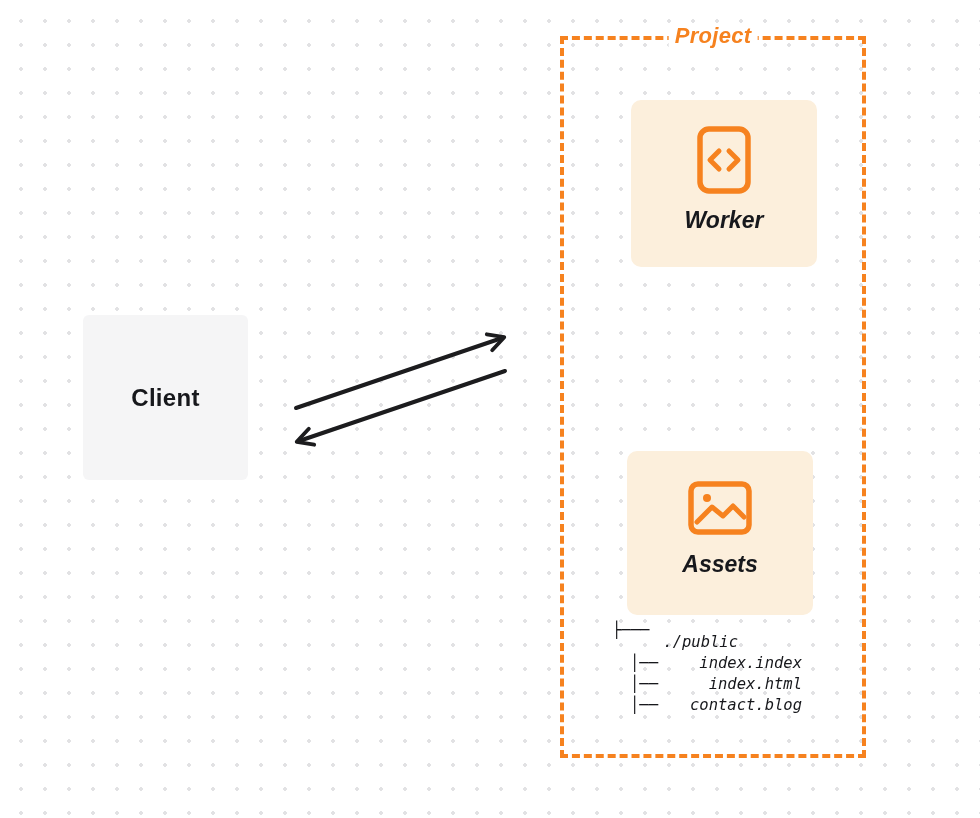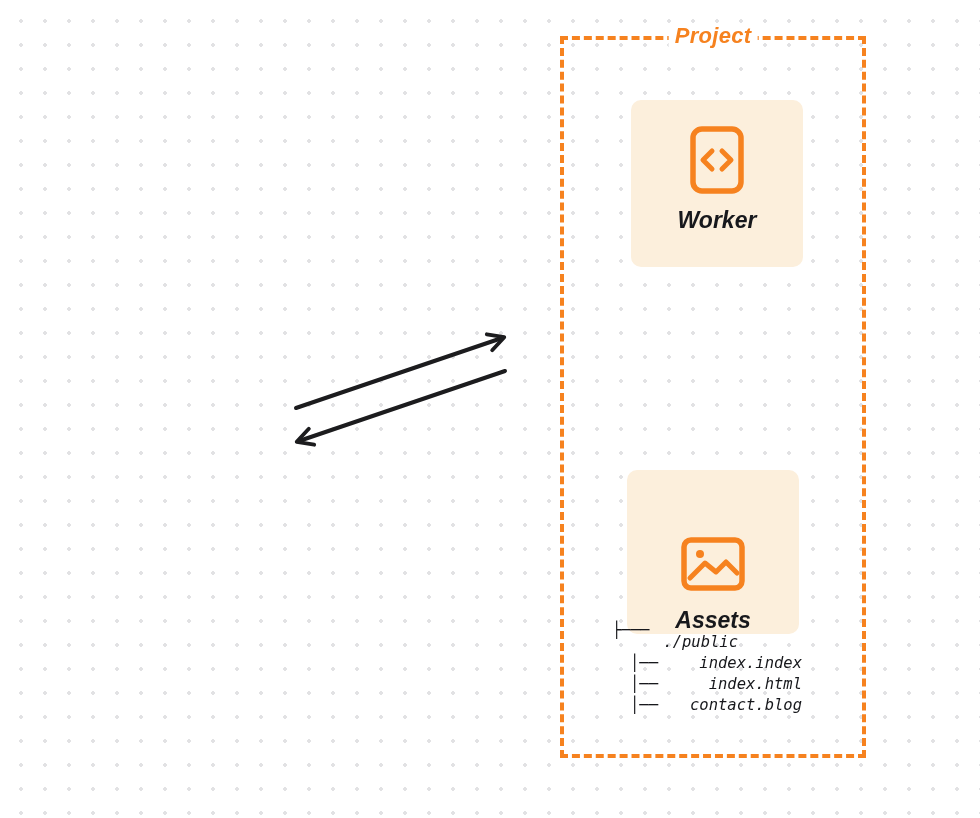--- a/index.html
+++ b/index.html
@@ -66,29 +66,29 @@
     padding: 0 6px;
     color: #f6821f;
     font-size: 22px;
     font-weight: bold;
     letter-spacing: 0.3px;
     white-space: nowrap;
   }
 
   .card {
     position: absolute;
-    width: 172px;
+    width: 186px;
     background: #fcefdc;
     border-radius: 10px;
     display: flex;
     flex-direction: column;
     align-items: center;
   }
   .card.worker { left: 67px; top: 60px; height: 167px; }
-  .card.assets { left: 63px; top: 430px; height: 164px; justify-content: flex-end; }
+  .card.assets { left: 63px; top: 411px; height: 164px; }
   .card-label {
     font-size: 23px;
     font-weight: bold;
     color: #17181c;
   }
   .icon { display: block; }
   .card.worker .icon { margin-top: 26px; margin-bottom: 13px; }
   .card.assets .icon { margin-top: 30px; margin-bottom: 16px; }
 
   .file-tree {
@@ -115,20 +115,23 @@
     <defs>
       <marker id="ah" viewBox="0 0 10 10" refX="7.5" refY="5" markerWidth="6" markerHeight="6" orient="auto">
         <path d="M2,1.5 L8.5,5 L2,8.5" fill="none" stroke="#1c1c1e" stroke-width="1.6" stroke-linecap="round" stroke-linejoin="round"></path>
       </marker>
     </defs>
     <line x1="296" y1="408" x2="502" y2="338" stroke="#1c1c1e" stroke-width="4" stroke-linecap="round" marker-end="url(#ah)"></line>
     <line x1="505" y1="371" x2="299" y2="441" stroke="#1c1c1e" stroke-width="4" stroke-linecap="round" marker-end="url(#ah)"></line>
   </svg>
 
 
+  <div class="client-box">
+    <span class="node-label">Client</span>
+  </div>
 
   <div class="project-box">
 
     <div class="project-label">Project</div>
 
     <div class="card worker">
       <svg class="icon" width="54" height="68" viewBox="0 0 54 68">
         <rect x="3" y="3" width="48" height="62" rx="9" fill="none" stroke="#f6821f" stroke-width="5.5"></rect>
         <polyline points="22,25 13,34 22,43" fill="none" stroke="#f6821f" stroke-width="5" stroke-linecap="round" stroke-linejoin="round"></polyline>
         <polyline points="32,25 41,34 32,43" fill="none" stroke="#f6821f" stroke-width="5" stroke-linecap="round" stroke-linejoin="round"></polyline>

